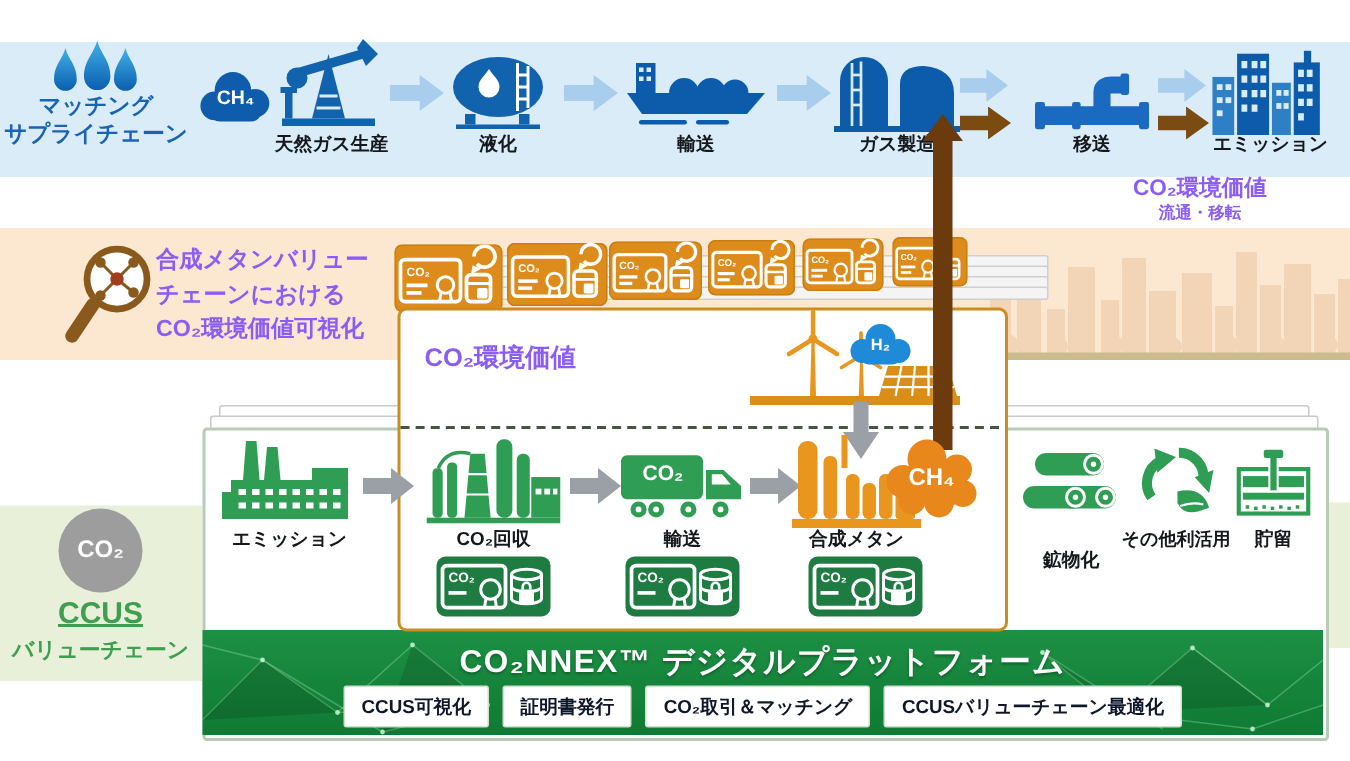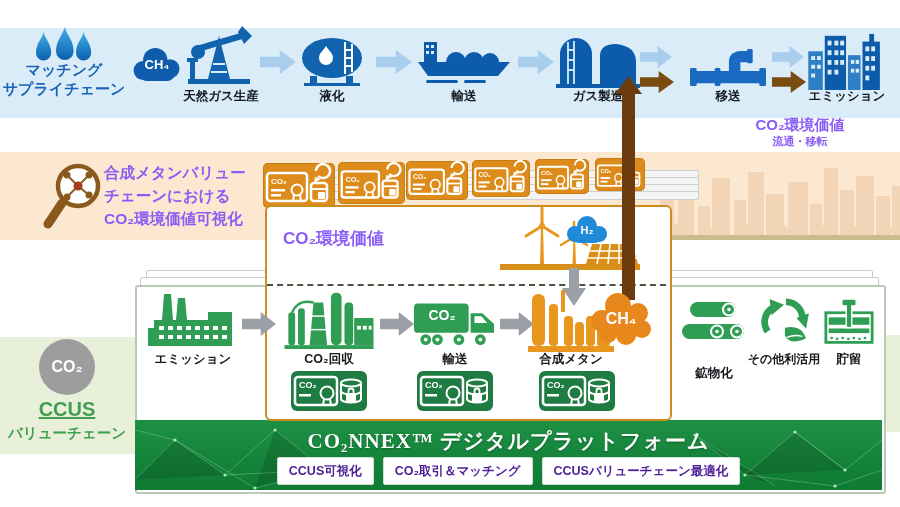--- a/index.html
+++ b/index.html
@@ -25,23 +25,23 @@
   .env-box{left:265px;top:205px;width:403px;height:212px;background:#fff;border:2px solid #cb8d1f;border-radius:6px;z-index:4;}
   .dash-line{left:267px;top:284px;width:399px;height:0;border-top:2.5px dashed #47543f;z-index:5;}
   
   .ocard{background:#dd8c1c;border-radius:5px;z-index:3;box-shadow:0 0 0 1px #c87f12 inset;}
   .gcard{background:#1e7c42;border-radius:6px;z-index:6;}
   .sheet{background:#f4f4f4;border:1px solid #cfcfcf;border-radius:2px;z-index:2;}
   .big-card{left:135px;top:285px;width:747px;height:205px;background:#fff;border:2px solid #b7cbb7;border-radius:3px;z-index:2;}
   .card-sheet{background:#fff;border:1.5px solid #c9c9c9;border-radius:2px;z-index:1;}
   
   .banner{left:135px;top:420px;width:747px;height:70px;background:linear-gradient(180deg,#1d9044 0%,#0f7a33 100%);z-index:3;}
-  .banner-title{position:absolute;left:50%;top:7px;transform:translateX(-50%);color:#fff;font-weight:bold;font-size:21px;letter-spacing:1px;white-space:nowrap;text-shadow:0 1px 2px rgba(0,0,0,.3);font-family:Liberation Serif, serif;}
+  .banner-title{position:absolute;left:50%;top:7px;transform:translateX(-50%);color:#fff;font-weight:bold;font-size:21px;letter-spacing:1px;white-space:nowrap;text-shadow:0 1px 2px rgba(0,0,0,.3);}
   .btn-row{position:absolute;left:10px;top:37px;width:727px;display:flex;gap:9px;justify-content:center;}
-  .pbtn{height:26px;line-height:26px;background:#fff;color:#4c1d95;font-weight:bold;font-size:12.5px;padding:0 11px;border:1px solid #cfe0cf;border-radius:2px;white-space:nowrap;cursor:pointer;}
+  .pbtn{height:26px;line-height:26px;background:#fff;color:#0f172a;font-weight:bold;font-size:12.5px;padding:0 11px;border:1px solid #cfe0cf;border-radius:2px;white-space:nowrap;cursor:pointer;}
   .orange-txt{font-weight:bold;color:#8b5cf6;white-space:nowrap;}
   .blue-txt{font-weight:bold;color:#1b63b5;white-space:nowrap;}
   .green-txt{font-weight:bold;color:#3f9e4f;white-space:nowrap;}
   svg{display:block;}
 </style>
 </head>
 <body>
 
 <div id="stage">
 
@@ -694,18 +694,19 @@
         <circle cx="560" cy="15" r="1.6"></circle>
           <circle cx="610" cy="55" r="1.6"></circle>
           <circle cx="660" cy="12" r="1.6"></circle>
           <circle cx="710" cy="50" r="1.6"></circle>
           <circle cx="700" cy="66" r="1.6"></circle>
       </g>
     </svg>
     <div class="banner-title">CO₂NNEX™ デジタルプラットフォーム</div>
     <div class="btn-row">
       <div class="pbtn">CCUS可視化</div>
+      <div class="pbtn">証明書発行</div>
       <div class="pbtn">CO₂取引＆マッチング</div>
       <div class="pbtn">CCUSバリューチェーン最適化</div>
     </div>
   </div>
 
 </div>
 
 </body></html>

